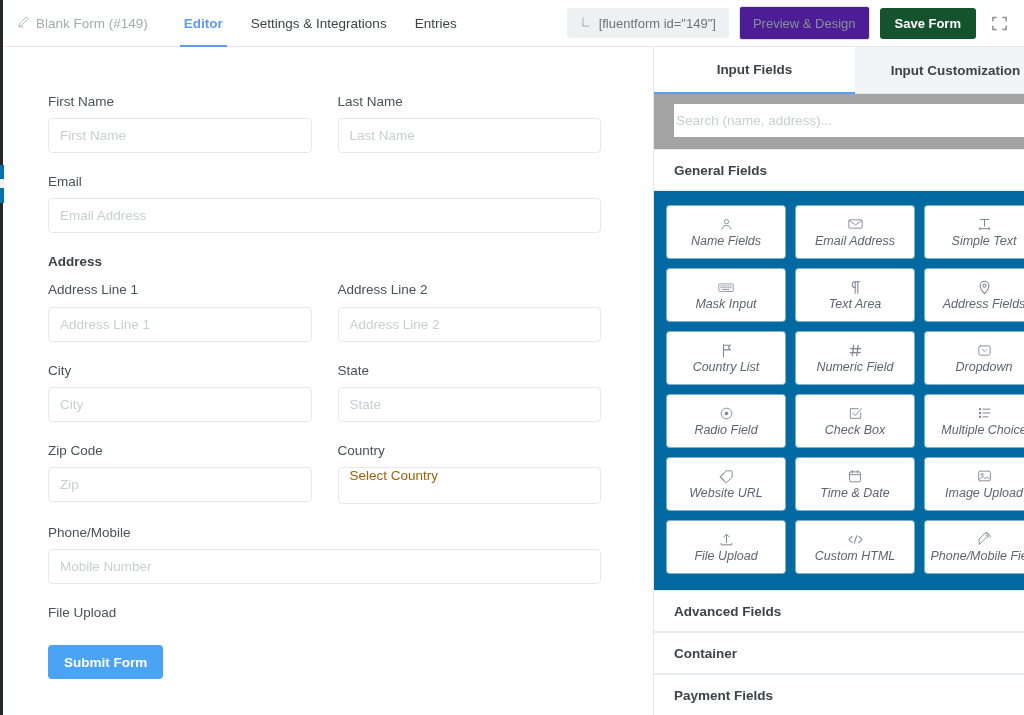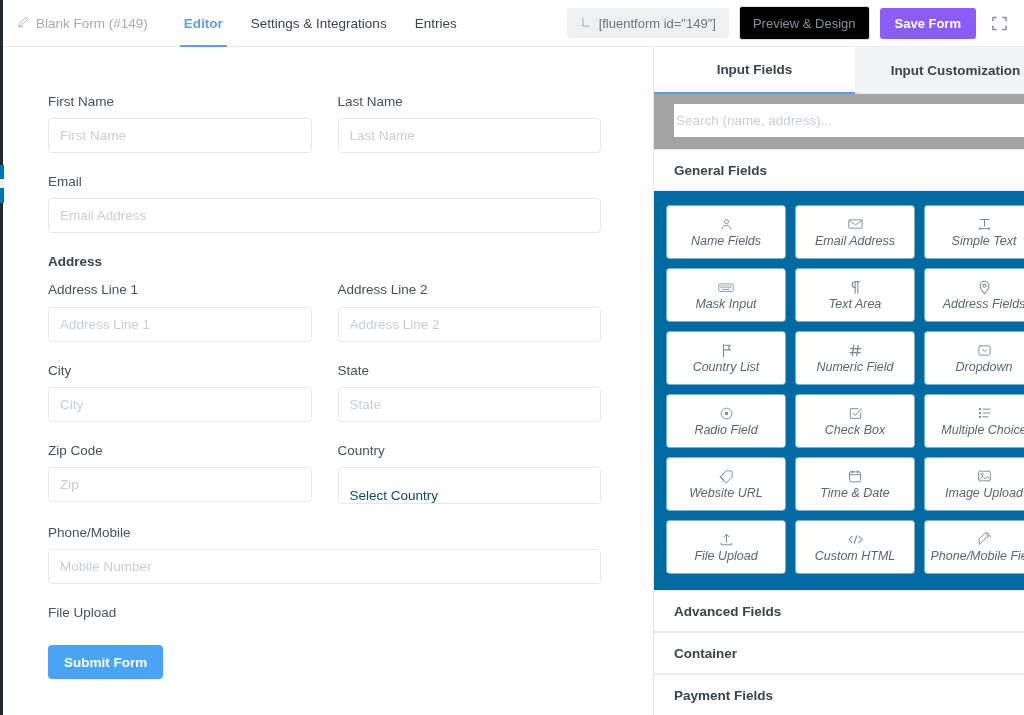--- a/index.html
+++ b/index.html
@@ -70,29 +70,29 @@
   .shortcode-box {
     display: flex; align-items: center; gap: 7px;
     background: #eef0f2;
     border-radius: 3px;
     height: 30px;
     padding: 0 13px;
     color: #6d747c; font-size: 13px;
   }
   .btn-preview {
     height: 31px; padding: 16px 13px;
-    background: #000000; border: 1px solid #dcdfe3;
+    background: #4c1d95; border: 1px solid #dcdfe3;
     border-radius: 3px;
     color: #8a9098; font-size: 13px;
     display: flex; align-items: center;
     cursor: pointer;
   }
   .btn-save {
     height: 31px; padding: 0 15px;
-    background: #8b5cf6; border: none; border-radius: 3px;
+    background: #14532d; border: none; border-radius: 3px;
     color: #fff; font-size: 13px; font-weight: 700;
     display: flex; align-items: center;
     cursor: pointer;
   }
   .btn-expand {
     width: 26px; height: 26px;
     display: flex; align-items: center; justify-content: center;
     cursor: pointer;
   }
 
@@ -127,22 +127,22 @@
   }
   .finput::placeholder { color: #c9ced3; }
   .fselect {
     width: 100%; height: 37px;
     border: 1px solid #e6e9ec;
     border-radius: 4px;
     background: #fff;
     padding: 0 11px;
     font-size: 13.5px;
     font-family: "Liberation Sans", sans-serif;
-    color: #0c4a6e;
-    display: flex; align-items: flex-end;
+    color: #a16207;
+    display: flex; align-items: flex-start;
     cursor: pointer;
   }
   .section-head {
     font-size: 13.5px; font-weight: 700; color: #3c434a;
     margin-bottom: 13px;
   }
   .btn-choosefile {
     background: #8e9298; color: #ffffff;
     border: none; border-radius: 4px;
     height: 34px; padding: 0 17px;

